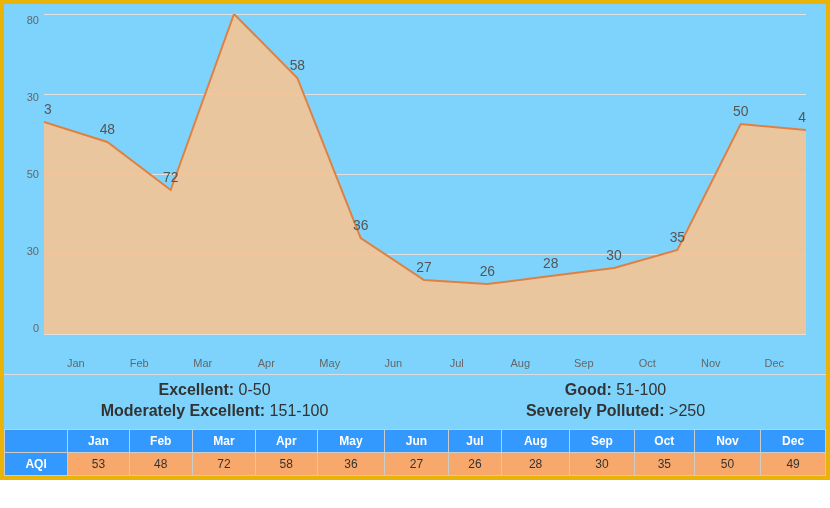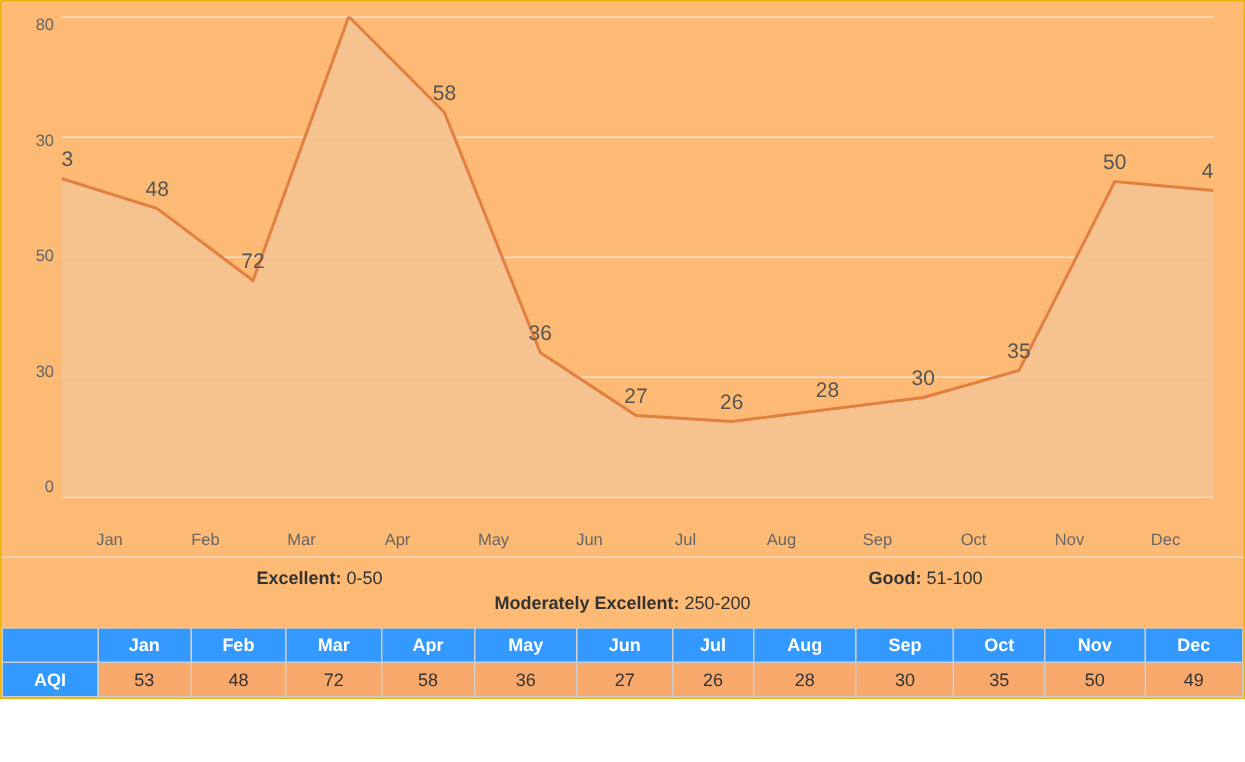--- a/index.html
+++ b/index.html
@@ -5,22 +5,22 @@
     * { box-sizing: border-box; margin: 0; padding: 0; }
     body {
       font-family: Arial, sans-serif;
       background: #fff;
       width: 830px;
       height: 508px;
       overflow: hidden;
     }
     .chart-container {
       width: 830px;
-      background: #fdba74;
-      border: 1px solid #eab308;
+      background: #7dd3fc;
+      border: 4px solid #eab308;
     }
     .chart-area {
       position: relative;
       width: 100%;
       height: 370px;
       padding: 10px 20px 40px 40px;
     }
     .y-axis-labels {
       position: absolute;
       left: 0;
@@ -79,21 +79,21 @@
       display: flex;
       flex-wrap: wrap;
     }
     .legend-row {
       display: flex;
       width: 100%;
       justify-content: space-around;
       margin-bottom: 3px;
     }
     .legend-item {
-      font-size: 12px;
+      font-size: 16px;
       color: #333;
       flex: 1;
       text-align: center;
     }
     .legend-item .range-label {
       font-weight: bold;
     }
     
     .data-table {
       width: 100%;
@@ -224,21 +224,25 @@
         <span>0-50</span>
       </div>
       <div class="legend-item">
         <span class="range-label">Good: </span>
         <span>51-100</span>
       </div>
     </div>
     <div class="legend-row">
       <div class="legend-item">
         <span class="range-label">Moderately Excellent: </span>
-        <span>250-200</span>
+        <span>151-100</span>
+      </div>
+      <div class="legend-item">
+        <span class="range-label">Severely Polluted: </span>
+        <span>&gt;250</span>
       </div>
     </div>
   </div>
 
   <table class="data-table">
     <thead>
       <tr class="header-row">
         <th class="row-label"></th>
         <th>Jan</th>
         <th>Feb</th>

